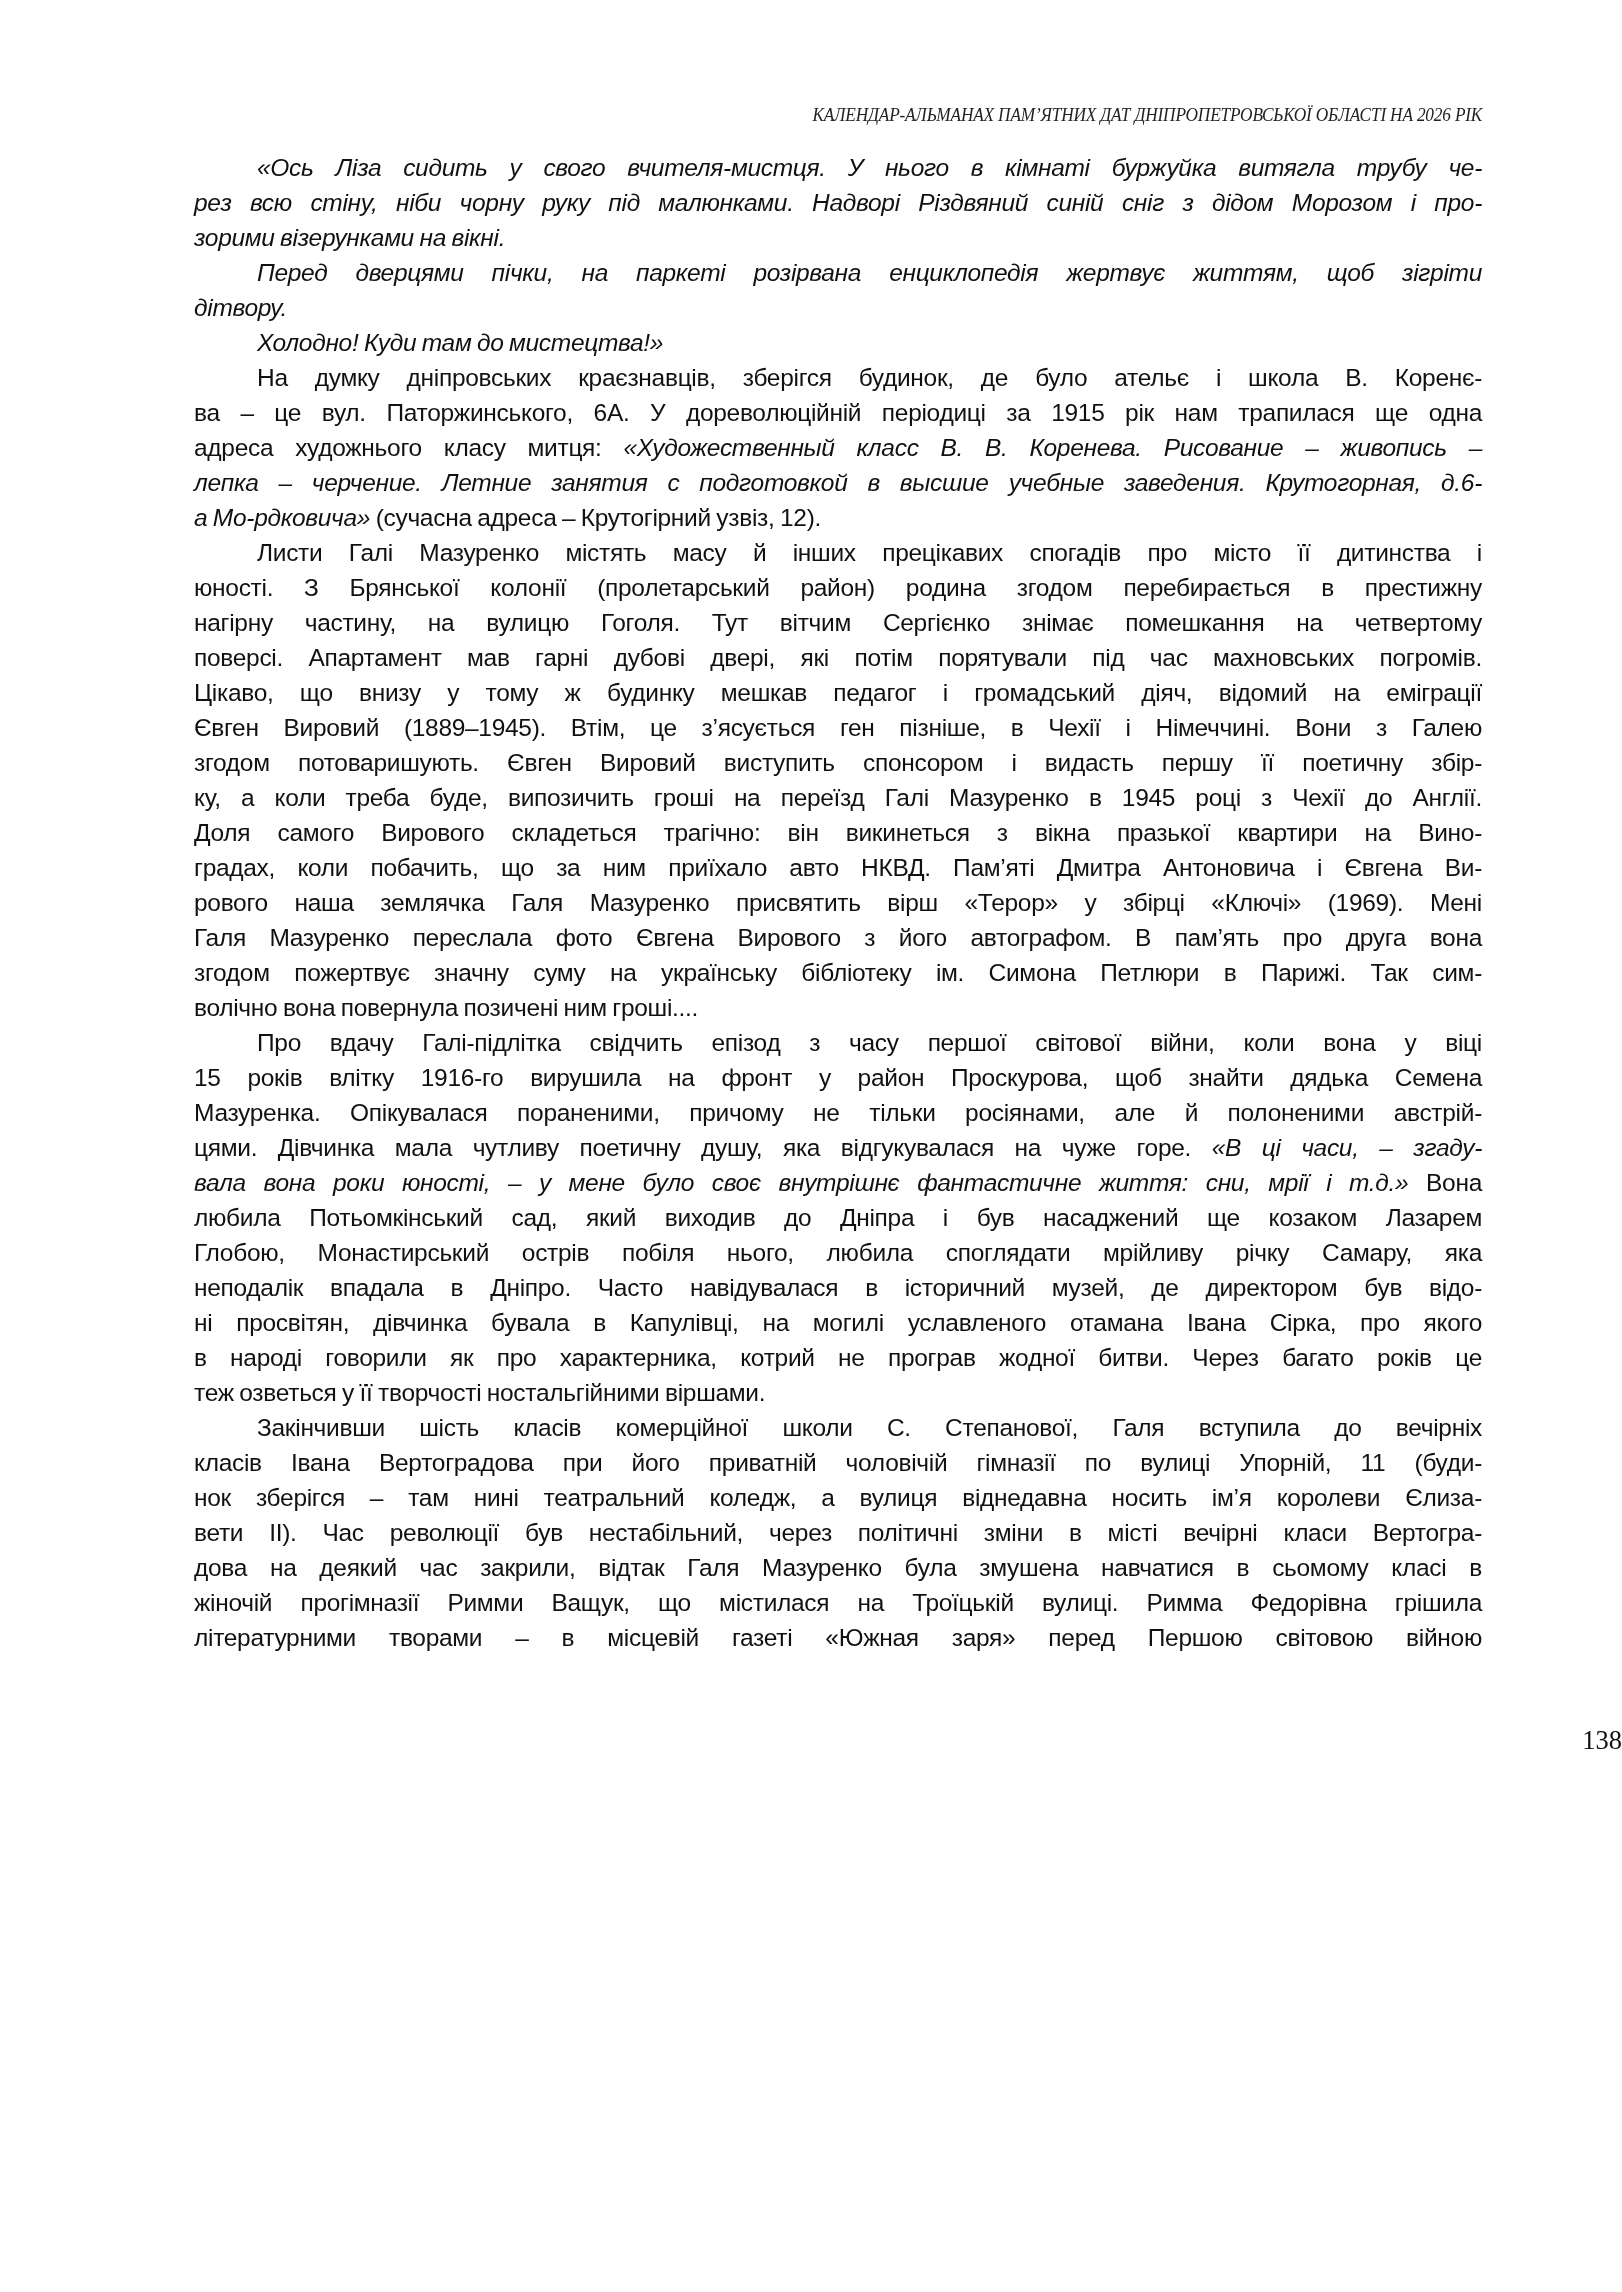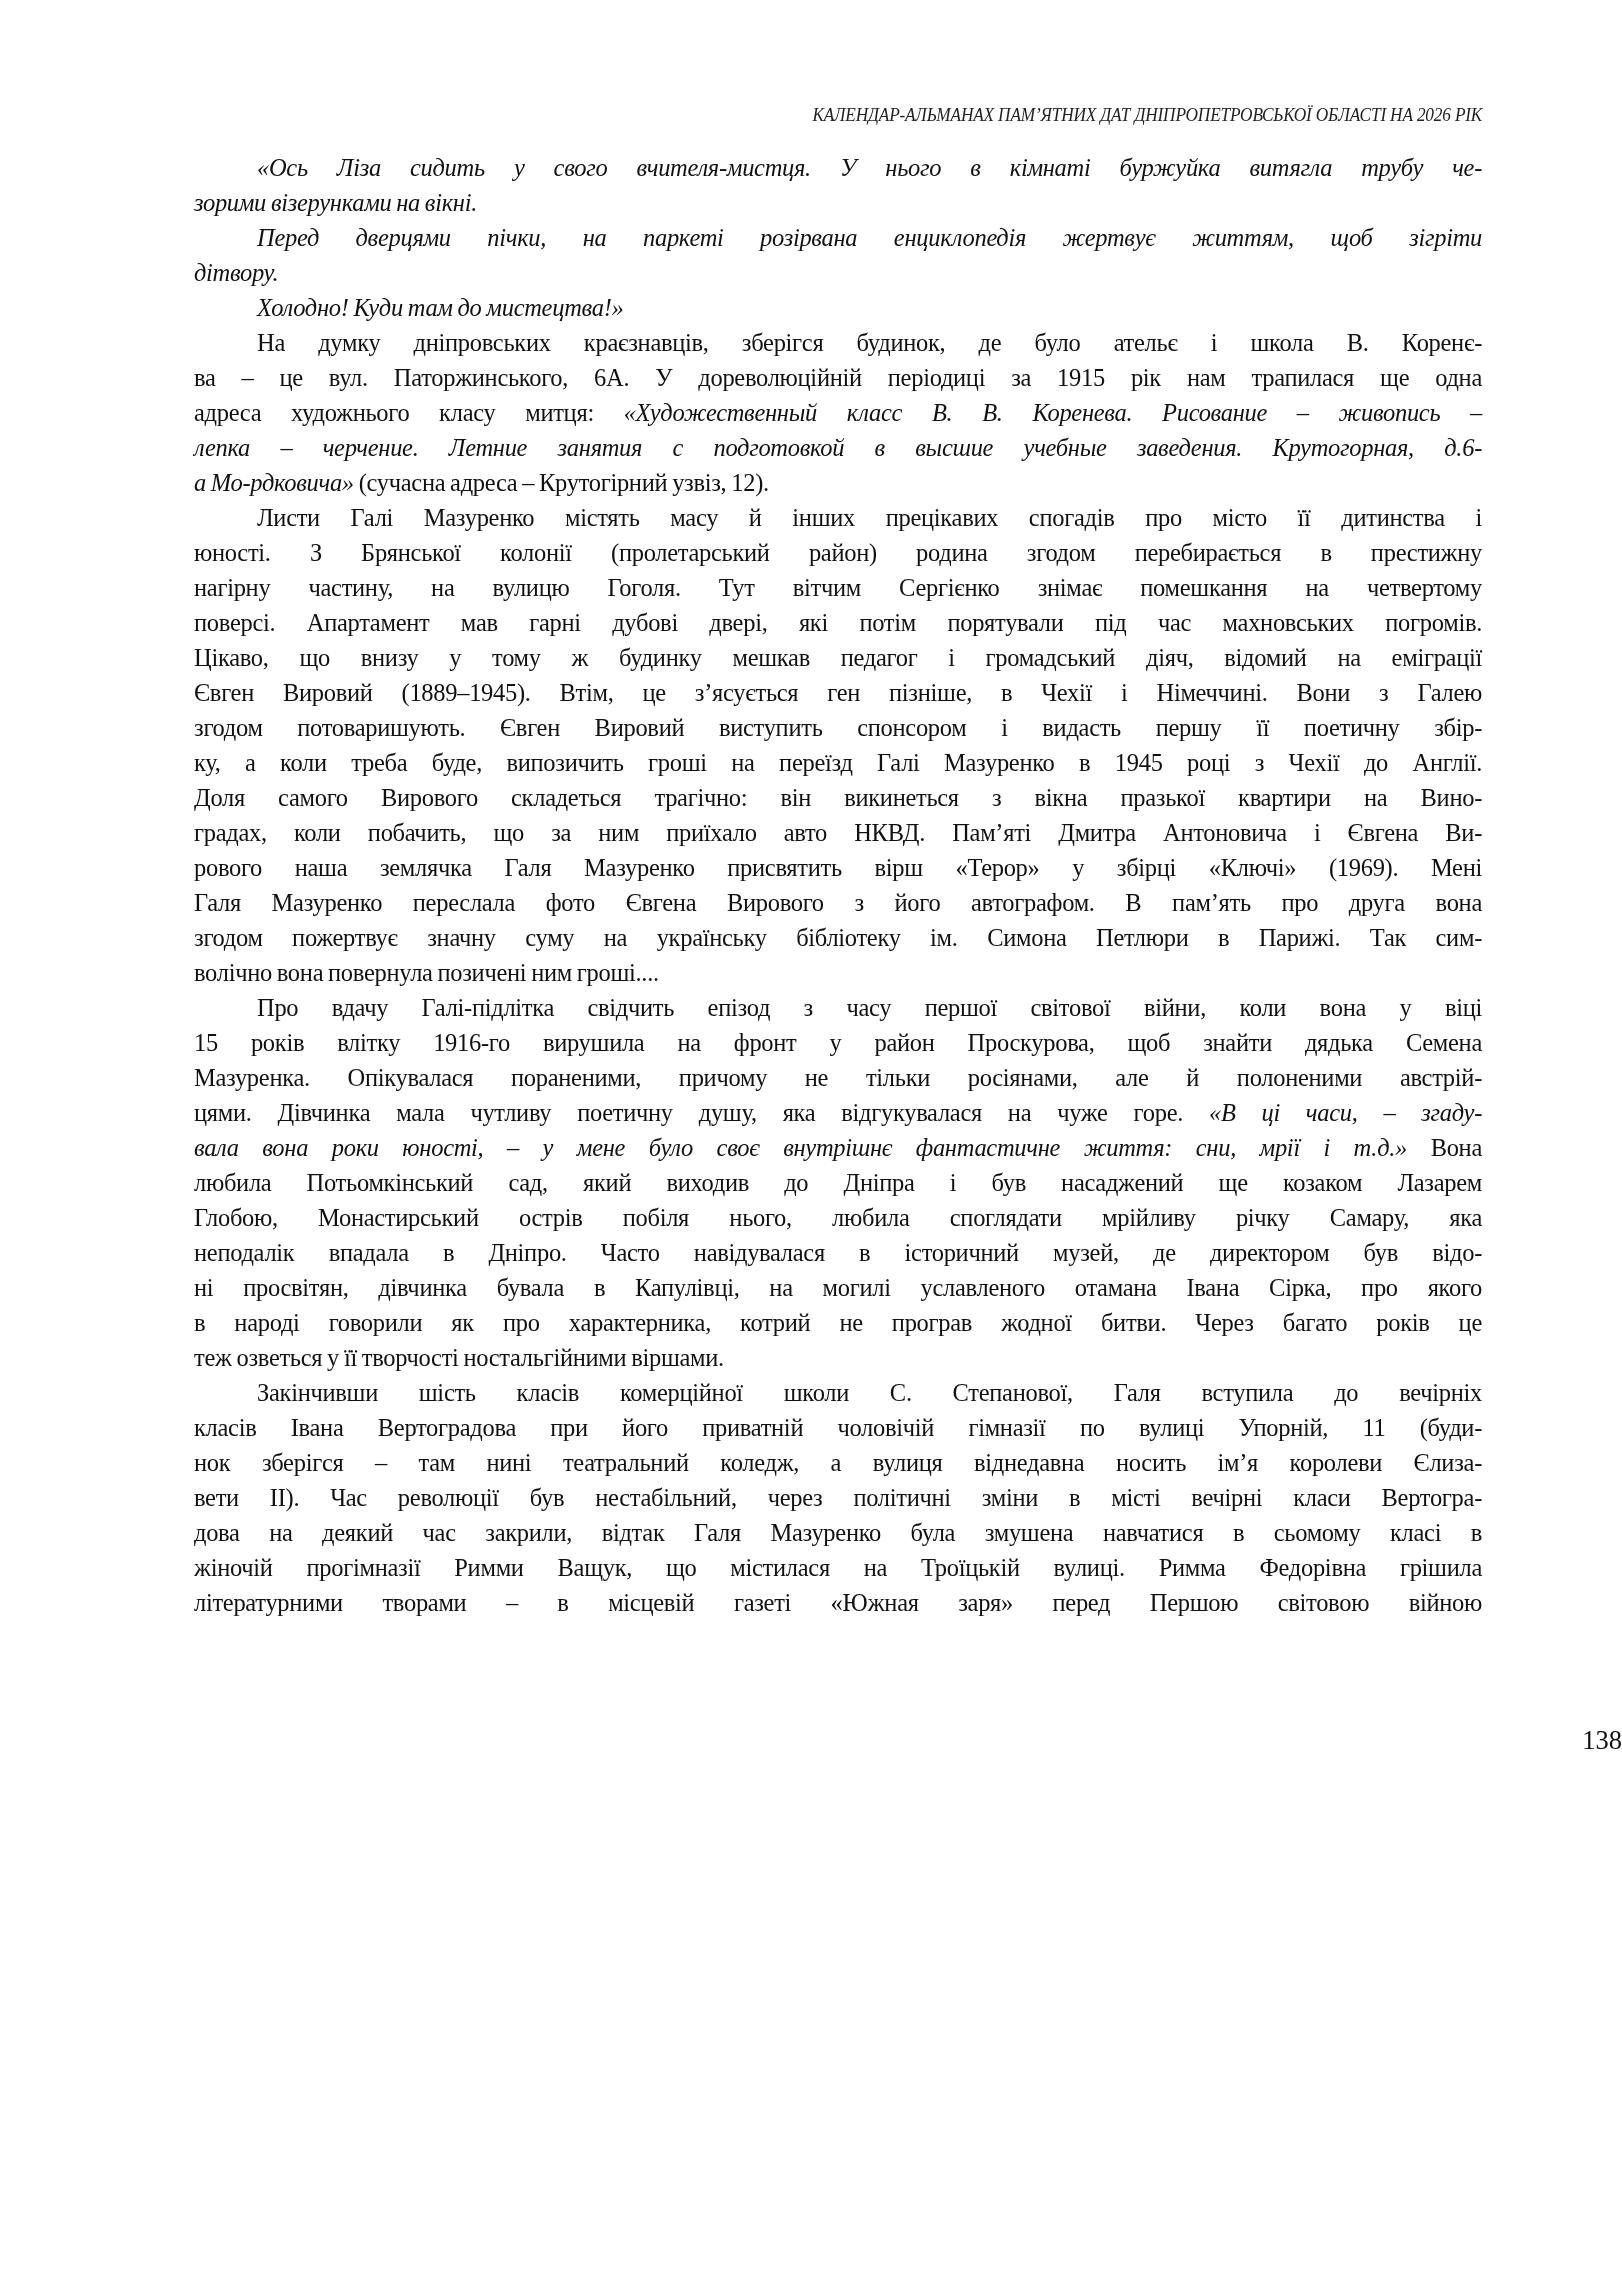--- a/index.html
+++ b/index.html
@@ -6,21 +6,21 @@
   body { width: 1622px; height: 2293px; position: relative; overflow: hidden; }
   .page { position: absolute; left: 0; top: 8px; width: 1622px; height: 2293px; background: #fff; }
   .running-header {
     position: absolute; top: 96px; right: 140px;
     font-family: "Liberation Serif", "DejaVu Serif", serif;
     font-style: italic; font-size: 18.6px; letter-spacing: -0.2px;
     color: #222; white-space: nowrap; transform: scaleX(0.93); transform-origin: right center;
   }
   .body-text {
     position: absolute; left: 194px; top: 142px; width: 1288px;
-    font-family: Liberation Serif, serif;
+    font-family: Liberation Sans, sans-serif;
     font-size: 24.5px; color: #111;
   }
   .line {
     height: 35px; line-height: 35px; white-space: nowrap; overflow: visible;
     text-align: justify; text-align-last: justify;
   }
   .line.indent { padding-left: 63px; }
   .line.last { text-align: left; text-align-last: left; }
   .line .it { font-style: italic; }
   .body-text .line span { display: inline; }
@@ -31,20 +31,21 @@
   }
 </style>
 </head>
 <body>
 
 <div class="page">
   <div class="running-header">КАЛЕНДАР-АЛЬМАНАХ ПАМ’ЯТНИХ ДАТ ДНІПРОПЕТРОВСЬКОЇ ОБЛАСТІ НА 2026 РІК</div>
 
   <div class="body-text" id="body-text">
       <div class="line indent"><span class="line-inner" style="display: inline; white-space: nowrap; letter-spacing: -0.3px;"><span class="it">«Ось Ліза сидить у свого вчителя-мистця. У нього в кімнаті буржуйка витягла трубу че-</span></span></div>
+      <div class="line"><span class="line-inner" style="display: inline; white-space: nowrap; letter-spacing: -0.3px;"><span class="it">рез всю стіну, ніби чорну руку під малюнками. Надворі Різдвяний синій сніг з дідом Морозом і про-</span></span></div>
       <div class="line last"><span class="line-inner" style="display: inline; white-space: nowrap;"><span class="it">зорими візерунками на вікні.</span></span></div>
       <div class="line indent"><span class="line-inner" style="display: inline; white-space: nowrap; letter-spacing: -0.3px;"><span class="it">Перед дверцями пічки, на паркеті розірвана енциклопедія жертвує життям, щоб зігріти</span></span></div>
       <div class="line last"><span class="line-inner" style="display: inline; white-space: nowrap;"><span class="it">дітвору.</span></span></div>
       <div class="line indent last"><span class="line-inner" style="display: inline; white-space: nowrap;"><span class="it">Холодно! Куди там до мистецтва!»</span></span></div>
       <div class="line indent"><span class="line-inner" style="display: inline; white-space: nowrap; letter-spacing: -0.3px;"><span>На думку дніпровських краєзнавців, зберігся будинок, де було ательє і школа В. Коренє-</span></span></div>
       <div class="line"><span class="line-inner" style="display: inline; white-space: nowrap; letter-spacing: -0.3px;"><span>ва – це вул. Паторжинського, 6А. У дореволюційній періодиці за 1915 рік нам трапилася ще одна</span></span></div>
       <div class="line"><span class="line-inner" style="display: inline; white-space: nowrap; letter-spacing: -0.3px;"><span>адреса художнього класу митця: </span><span class="it">«Художественный класс В. В. Коренева. Рисование – живопись –</span></span></div>
       <div class="line"><span class="line-inner" style="display: inline; white-space: nowrap; letter-spacing: -0.3px;"><span class="it">лепка – черчение.  Летние занятия с подготовкой в высшие учебные заведения. Крутогорная, д.6-</span></span></div>
       <div class="line last"><span class="line-inner" style="display: inline; white-space: nowrap;"><span class="it">а Мо-рдковича»</span><span> (сучасна адреса – Крутогірний узвіз, 12).</span></span></div>
       <div class="line indent"><span class="line-inner" style="display: inline; white-space: nowrap; letter-spacing: -0.3px;"><span>Листи Галі Мазуренко містять масу й інших прецікавих спогадів про місто її дитинства і</span></span></div>

